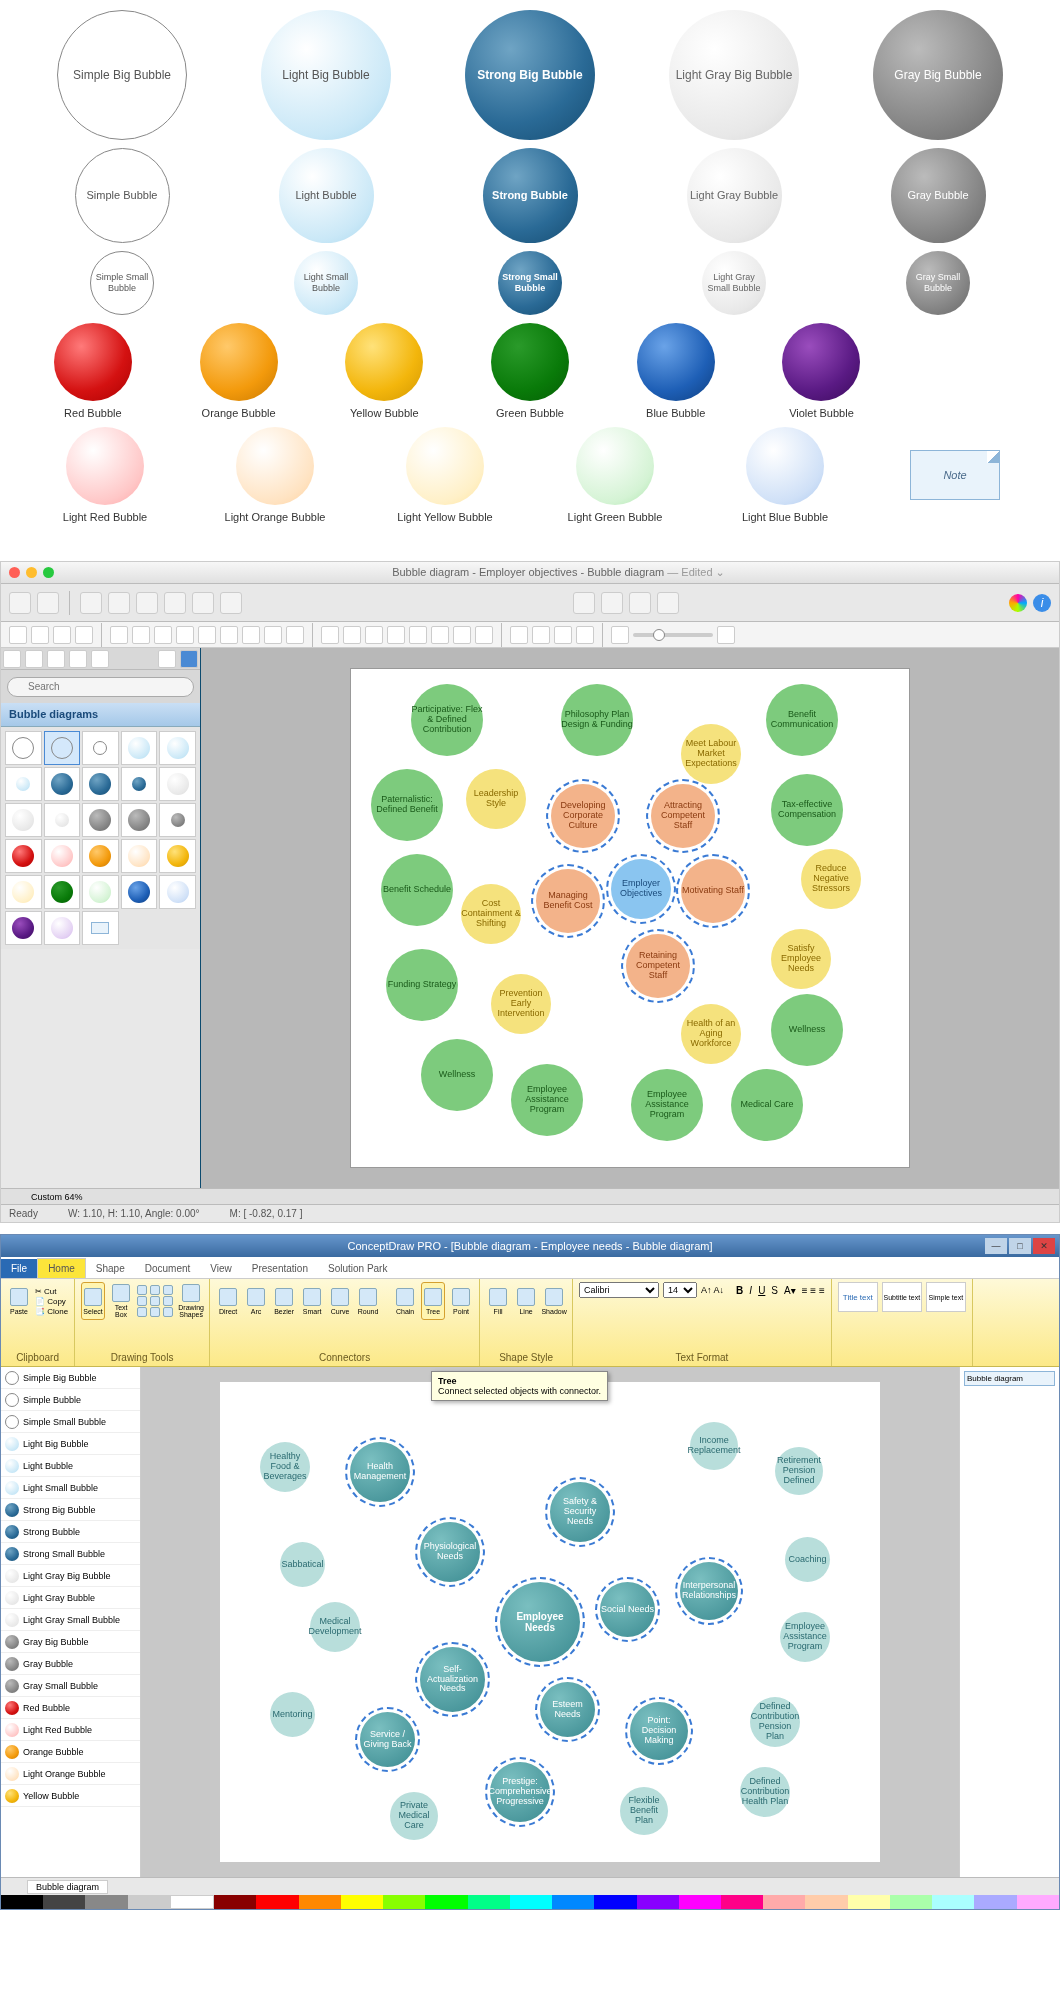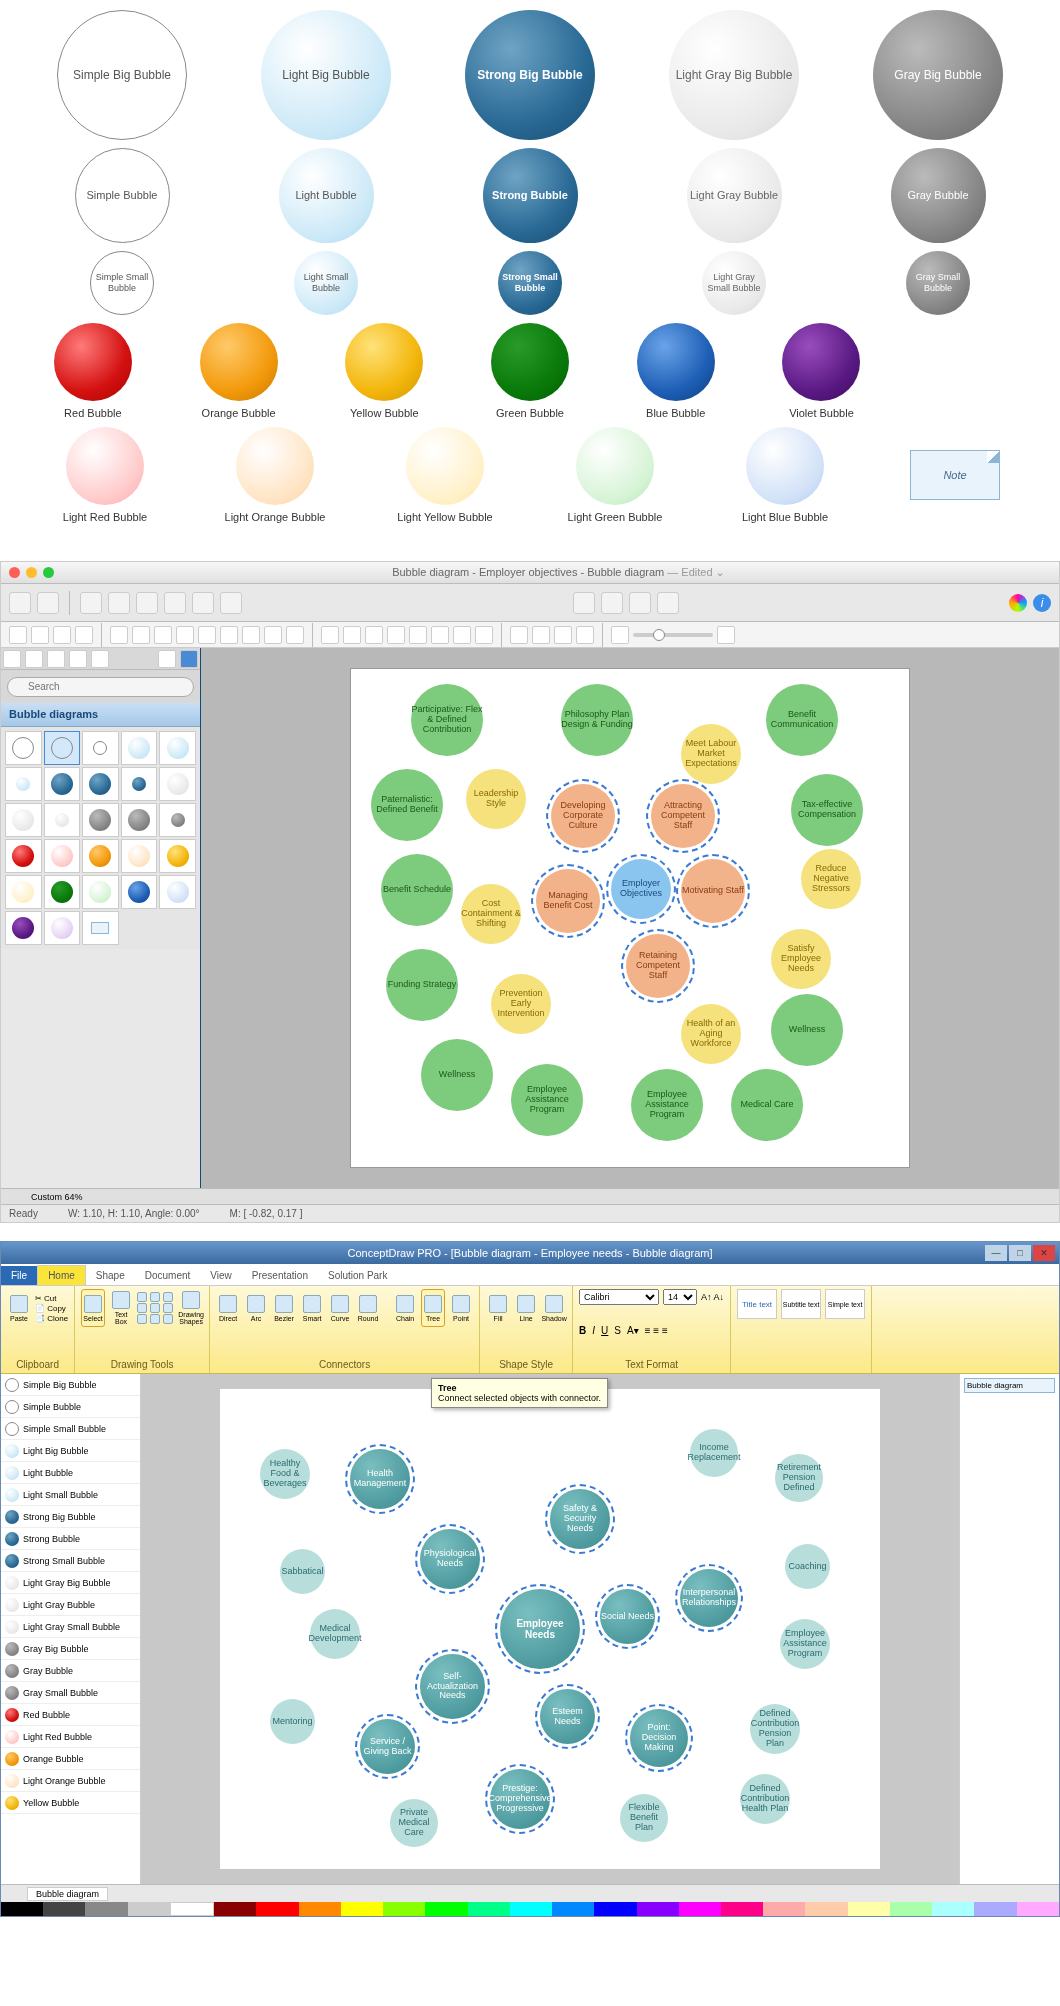--- a/index.html
+++ b/index.html
@@ -55,21 +55,21 @@
 .canvas{flex:1;background:#b8b8b8;display:flex;align-items:center;justify-content:center;position:relative}
 .page{width:560px;height:500px;background:#fff;border:1px solid #999;position:relative}
 .bb{position:absolute;border-radius:50%;display:flex;align-items:center;justify-content:center;text-align:center;font-size:9px;line-height:1.1}
 .g{background:#7dcb7d;color:#1a5a1a;width:72px;height:72px}
 .y{background:#f5e27d;color:#8a6a00;width:60px;height:60px}
 .o{background:#f3b38a;color:#8a3a10;width:64px;height:64px}
 .bl{background:#8ac5f0;color:#1a4a7a;width:60px;height:60px}
 .sel{outline:2px dashed #3a7ad4;outline-offset:3px}
 .status{height:18px;background:#e8e8e8;border-top:1px solid #bbb;font-size:10px;color:#555;display:flex;align-items:center;padding:0 8px;gap:30px}
 
-.winwin{border:1px solid #6a8ab4;background:#fff;margin-top:18px}
+.winwin{border:1px solid #6a8ab4;background:#fff;margin-top:11px}
 .wtbar{height:22px;background:linear-gradient(#6696cc,#3a6aa0);color:#fff;font-size:11px;text-align:center;line-height:22px;position:relative}
 .wbtns{position:absolute;right:4px;top:3px;display:flex;gap:2px}
 .wbtn{width:22px;height:16px;background:#c0d4e8;font-size:9px;display:flex;align-items:center;justify-content:center;color:#333}
 .ribbon-tabs{height:22px;background:#fff;display:flex;align-items:flex-end;font-size:10px;border-bottom:1px solid #ccc}
 .rtab{padding:4px 10px;color:#555}
 .rtab.file{background:#2a6ab4;color:#fff}
 .rtab.active{background:#fce53a;border:1px solid #ccc;border-bottom:none}
 .ribbon{height:88px;background:linear-gradient(#fef9d8,#fce988);border-bottom:1px solid #c8b850;display:flex;font-size:9px}
 .rgroup{border-right:1px solid #d8c860;padding:3px 6px;display:flex;flex-direction:column;justify-content:space-between}
 .rgroup .glbl{text-align:center;color:#6a5a20;font-size:10px}
@@ -367,21 +367,21 @@
     <div class="canvas">
       <div class="page">
         <div class="bb g" style="left:60px;top:15px">Participative: Flex &amp; Defined Contribution</div>
         <div class="bb g" style="left:210px;top:15px">Philosophy Plan Design &amp; Funding</div>
         <div class="bb g" style="left:415px;top:15px">Benefit Communication</div>
         <div class="bb y" style="left:330px;top:55px">Meet Labour Market Expectations</div>
         <div class="bb g" style="left:20px;top:100px">Paternalistic: Defined Benefit</div>
         <div class="bb y" style="left:115px;top:100px">Leadership Style</div>
         <div class="bb o sel" style="left:200px;top:115px">Developing Corporate Culture</div>
         <div class="bb o sel" style="left:300px;top:115px">Attracting Competent Staff</div>
-        <div class="bb g" style="left:440px;top:105px">Tax-effective Compensation</div>
+        <div class="bb g" style="left:420px;top:105px">Tax-effective Compensation</div>
         <div class="bb g" style="left:30px;top:185px">Benefit Schedule</div>
         <div class="bb bl sel" style="left:260px;top:190px">Employer Objectives</div>
         <div class="bb o sel" style="left:330px;top:190px">Motivating Staff</div>
         <div class="bb y" style="left:450px;top:180px">Reduce Negative Stressors</div>
         <div class="bb y" style="left:110px;top:215px">Cost Containment &amp; Shifting</div>
         <div class="bb o sel" style="left:185px;top:200px">Managing Benefit Cost</div>
         <div class="bb o sel" style="left:275px;top:265px">Retaining Competent Staff</div>
         <div class="bb y" style="left:420px;top:260px">Satisfy Employee Needs</div>
         <div class="bb g" style="left:35px;top:280px">Funding Strategy</div>
         <div class="bb y" style="left:140px;top:305px">Prevention Early Intervention</div>
@@ -518,21 +518,21 @@
             <span>Line</span>
           </div>
         <div class="rbtn">
             <div class="ricon"></div>
             <span>Shadow</span>
           </div>
       </div>
       <div class="glbl">Shape Style</div>
     </div>
     <div class="rgroup">
-      <div style="display:flex;flex-direction:column;gap:20px">
+      <div style="display:flex;flex-direction:row;gap:12px">
         <div class="rrow">
           <select style="width:80px;height:16px;font-size:9px"><option>Calibri</option></select>
           <select style="width:34px;height:16px;font-size:9px"><option>14</option></select>
           <span style="font-size:9px">A↑ A↓</span>
         </div>
         <div class="rrow" style="font-size:10px;gap:6px">
           <b>B</b>
             <i>I</i>
             <u>U</u>
             <span>S</span>

